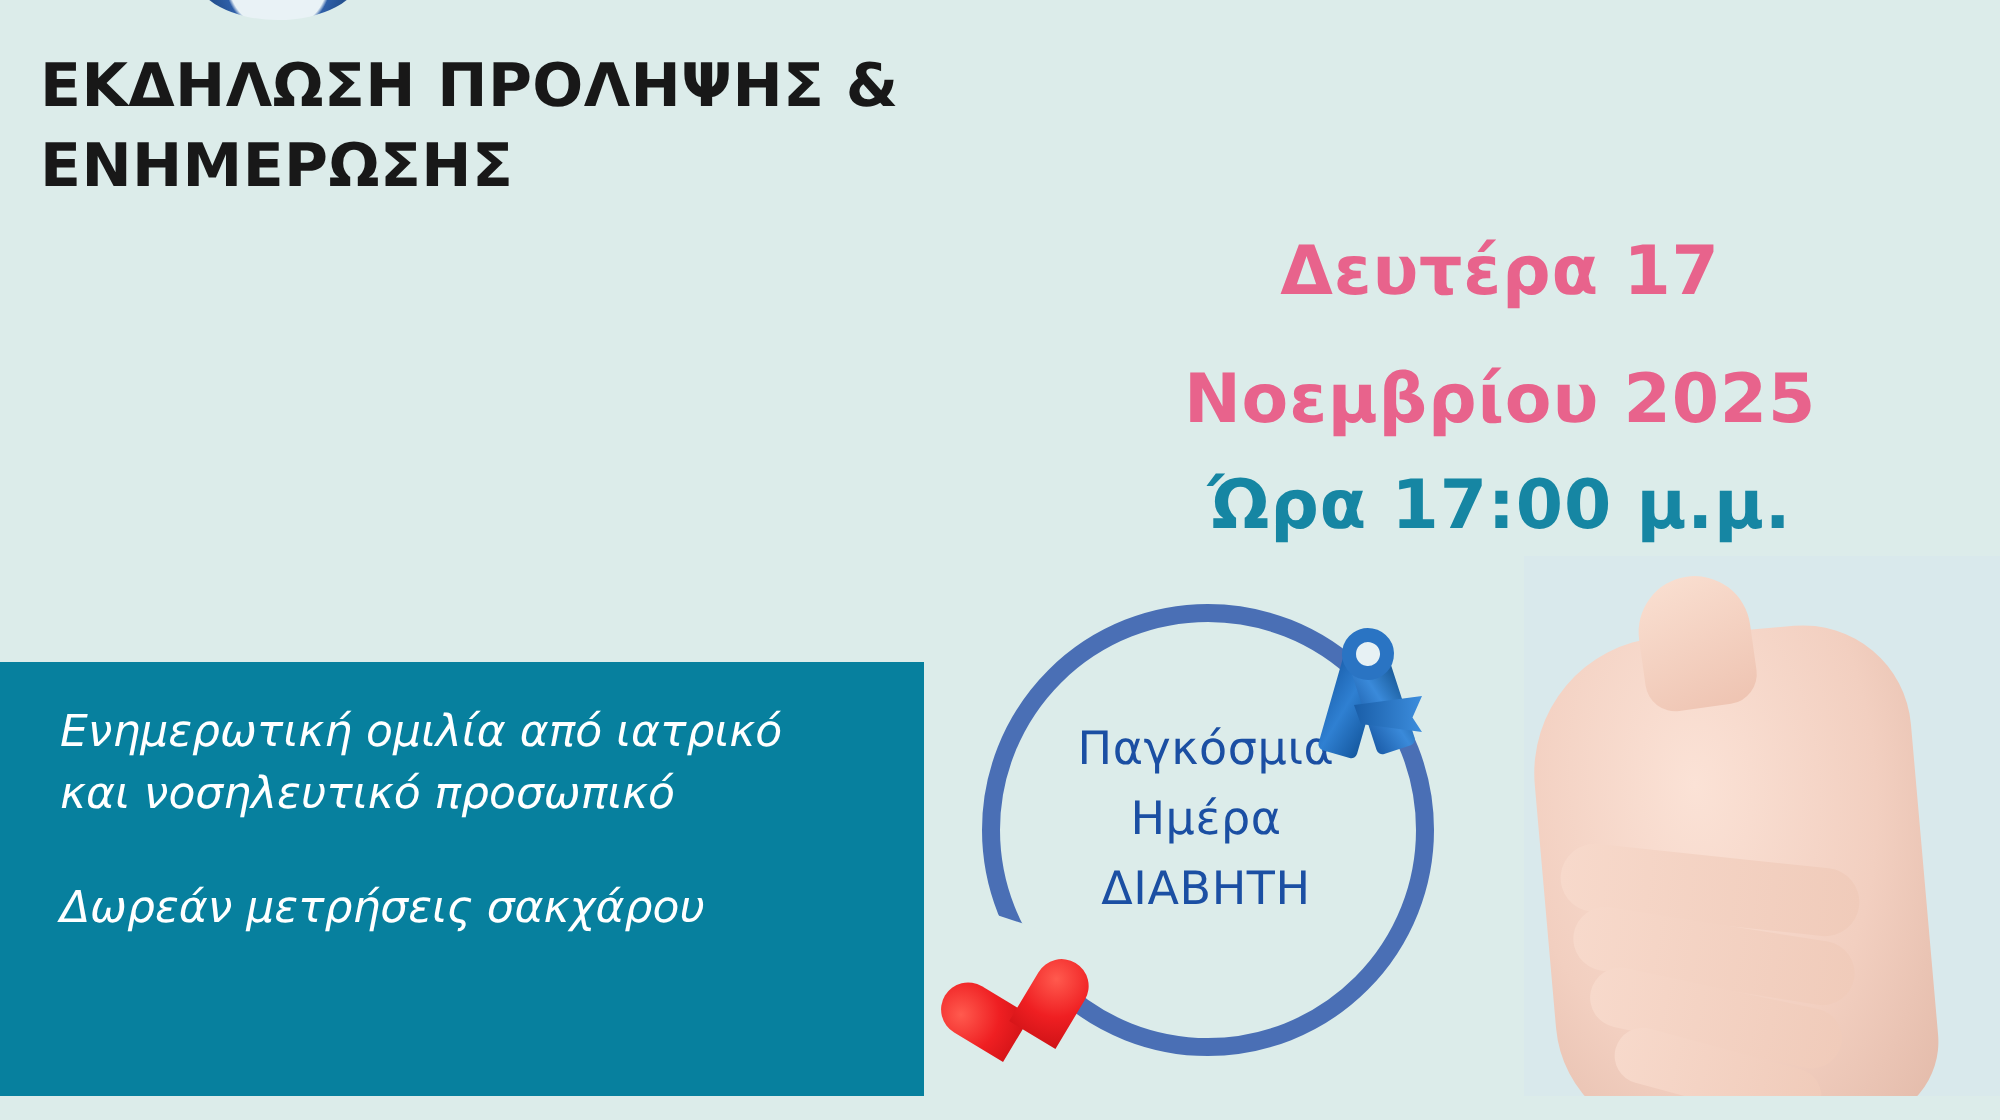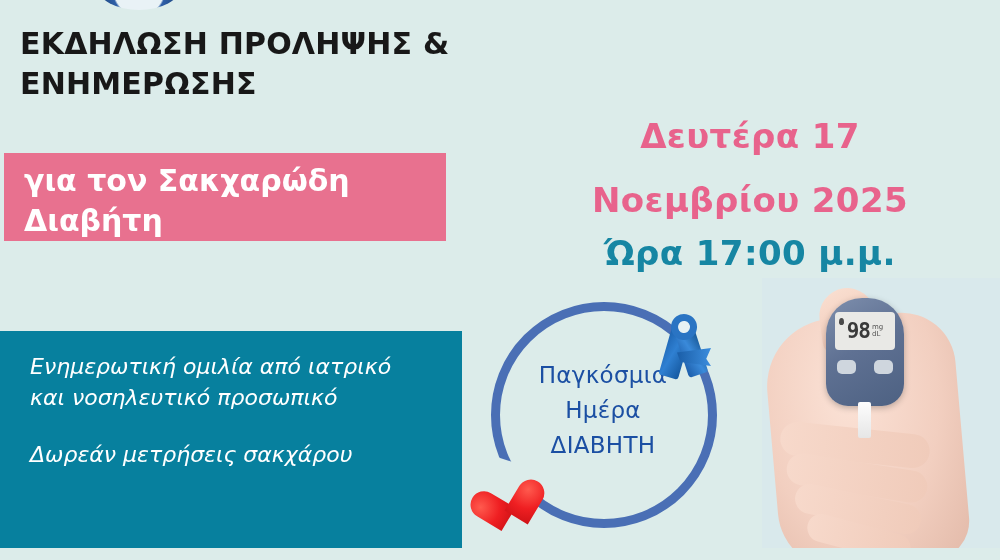--- a/index.html
+++ b/index.html
@@ -194,23 +194,20 @@
 
 <div id="poster">
 
   <div class="logo-clip">
     <div class="arc"></div>
   </div>
 
   <div class="h-black">ΕΚΔΗΛΩΣΗ ΠΡΟΛΗΨΗΣ &amp; ΕΝΗΜΕΡΩΣΗΣ</div>
 
 
-  <div class="pink-band">
-    <div class="txt">για τον Σακχαρώδη Διαβήτη</div>
-  </div>
 
   <div class="date-block">
     <div class="l pinkline">Δευτέρα 17</div>
     <div class="l pinkline">Νοεμβρίου 2025</div>
     <div class="l tealline">Ώρα 17:00 μ.μ.</div>
   </div>
 
   <div class="teal-panel">
     <div class="body">
       <p>Ενημερωτική ομιλία από ιατρικό και νοσηλευτικό προσωπικό</p>
@@ -242,28 +239,15 @@
   </div>
 
   <div class="photo">
     <div class="palm"></div>
     <div class="finger f1"></div>
     <div class="finger f2"></div>
     <div class="finger f3"></div>
     <div class="finger f4"></div>
     <div class="thumbtop"></div>
 
-    <div class="meter">
-      <div class="screen">
-        <span class="drop"></span>
-        <span class="val">98</span>
-        <span class="unit">
-          <span>mg</span><br>
-          <span>dL</span>
-        </span>
-      </div>
-      <div class="btn l"></div>
-      <div class="btn r"></div>
-      <div class="strip"></div>
-    </div>
   </div>
 
 </div>
 
 </body></html>

